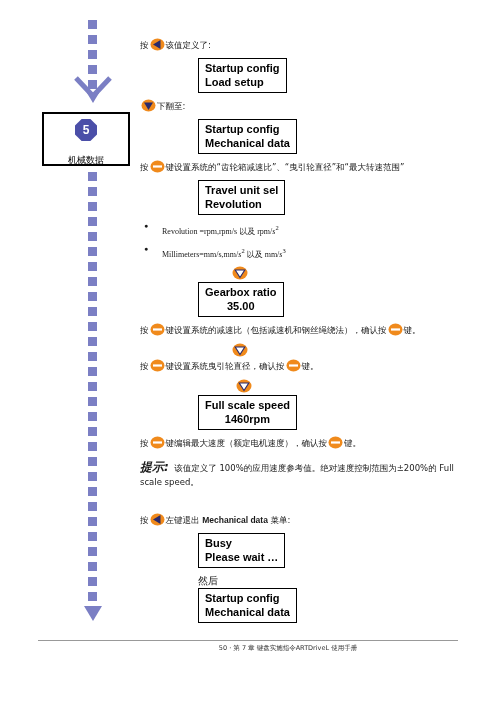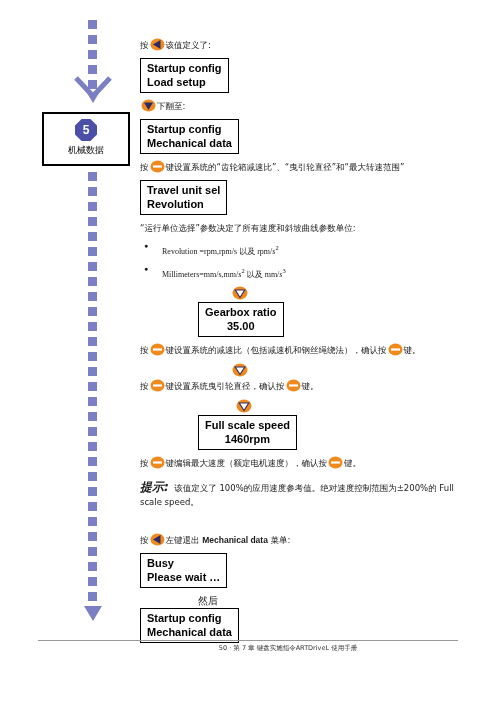--- a/index.html
+++ b/index.html
@@ -68,21 +68,21 @@
     font-family: "Liberation Sans", sans-serif;
     font-size: 12px;
     font-weight: bold;
     line-height: 22px;
     clip-path: polygon(30% 0%, 70% 0%, 100% 30%, 100% 70%, 70% 100%, 30% 100%, 0% 70%, 0% 30%);
   }
   .stage-label {
     font-family: "DejaVu Sans", sans-serif;
     font-size: 9px;
     color: #000;
-    margin-top: 3px;
+    margin-top: 13px;
   }
 
   
   .content {
     position: absolute;
     left: 140px;
     top: 38px;
     width: 330px;
   }
 
@@ -192,21 +192,21 @@
     width: 420px;
     font-family: "DejaVu Sans", sans-serif;
     font-size: 6.5px;
     color: #333;
     display: flex;
     justify-content: center;
     margin-left: 48px;
   }
   .footer-right { font-size: 6.5px; }
 
-  .box-offset-a { }
+  .box-offset-a { margin-left: 58px; }
   .box-offset-b { margin-left: 58px; }
   .icon-offset { margin-left: 92px; }
   .icon-offset2 { margin-left: 96px; }
 </style>
 </head>
 <body>
 
 <div class="page">
 
   <div class="flow-col">
@@ -297,21 +297,20 @@
             <rect x="3" y="5.4" width="9" height="2.2" fill="#ffffff"></rect>
           </svg></span><span>键设置系统的“齿轮箱减速比”、“曳引轮直径”和“最大转速范围”</span></p>
 
     <div class="lcd-wrap box-offset-a">
       <div class="lcd">
         <div>Travel unit sel</div>
         <div>Revolution</div>
       </div>
     </div>
 
-    <p class="para">“运行单位选择”参数决定了所有速度和斜坡曲线参数单位:</p>
 
     <ul class="bullets">
       <li><span>Revolution =rpm,rpm/s 以及 rpm/</span><span class="ital">s</span><sup>2</sup></li>
       <li><span>Millimeters=mm/s,mm/</span><span class="ital">s</span><sup>2</sup><span> 以及 mm/</span><span class="ital">s</span><sup>3</sup></li>
     </ul>
 
     <div class="downicon icon-offset">
       <svg width="16" height="14" viewBox="0 0 16 14">
           <ellipse cx="8" cy="7" rx="7.5" ry="6.5" fill="#f08a1c"></ellipse>
           <polygon points="3.2,4 12.8,4 8,11.5" fill="#ffffff" stroke="#2b2b6b" stroke-width="1.1"></polygon>

